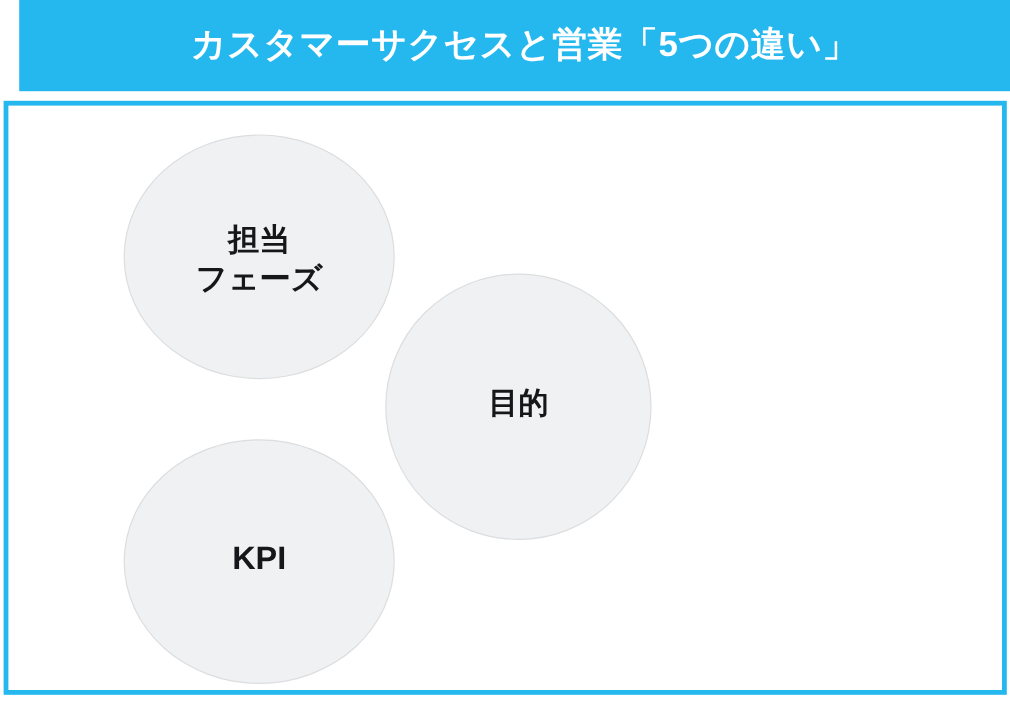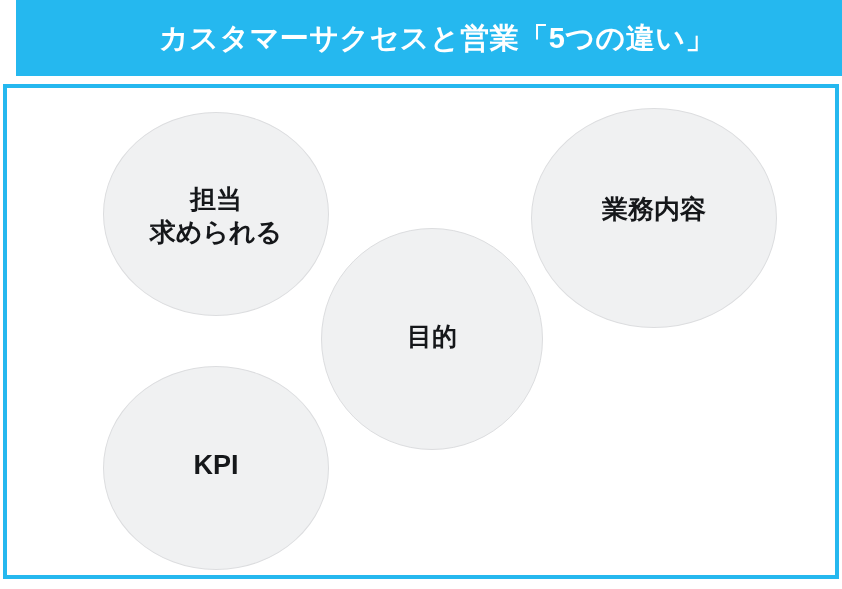--- a/index.html
+++ b/index.html
@@ -112,26 +112,23 @@
 
   <div class="header-bar">
     <div class="header-title">カスタマーサクセスと営業「5つの違い」</div>
   </div>
 
   <div class="frame">
     <div class="canvas">
 
       <div class="bubble bubble-phase">
         <span class="bubble-label">担当
-求められる</span>
+フェーズ</span>
       </div>
 
-      <div class="bubble bubble-tasks">
-        <span class="bubble-label">業務内容</span>
-      </div>
 
       <div class="bubble bubble-goal">
         <span class="bubble-label">目的</span>
       </div>
 
       <div class="bubble bubble-kpi">
         <span class="bubble-label">KPI</span>
       </div>
 
 

